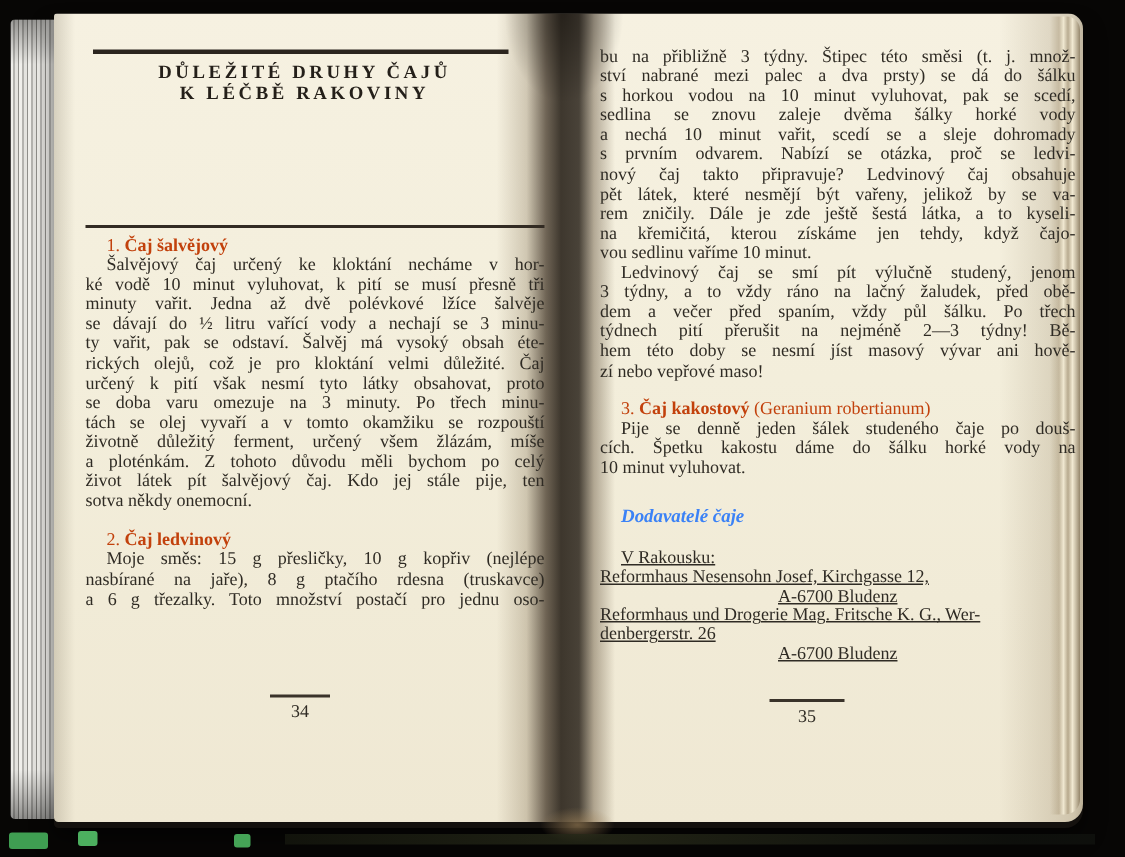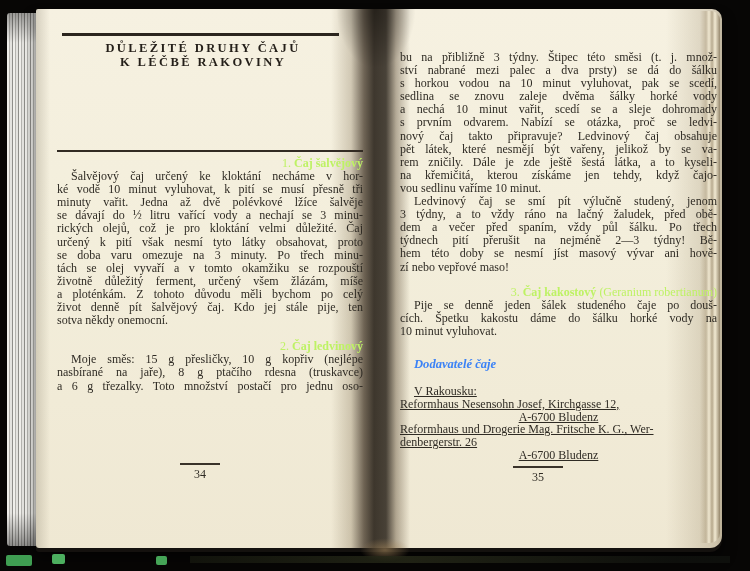--- a/index.html
+++ b/index.html
@@ -43,25 +43,25 @@
   #section-rule{left:57px;top:150px;width:306px;height:2px;background:#322b23;}
   .pg-rule{position:absolute;height:2px;background:#3a332a;}
   #pg-rule-left{left:180px;top:463px;width:40px;}
   #pg-rule-right{left:513px;top:466px;width:50px;}
   
   #title{position:absolute;left:50px;top:41px;width:306px;text-align:center;font-weight:bold;
     font-size:12.5px;line-height:14px;letter-spacing:2.4px;color:#241f19;}
   
   .col{position:absolute;font-size:12px;line-height:13.1px;color:#2f2b24;}
   #left-col{left:57px;top:157px;width:306px;}
-  #right-col{left:400px;top:31px;width:317px;margin-top:20px;}
+  #right-col{left:400px;top:31px;width:317px;}
   .pline{text-align:justify;text-align-last:justify;text-justify:inter-word;}
   .pline.endline{text-align:right;text-align-last:left;}
   .pline.ind{text-indent:14px;}
-  .blk-heading{margin-top:13px;text-indent:14px;color:#bef264;text-align:right;}
+  .blk-heading{margin-top:13px;text-indent:14px;color:#c2410c;}
   #left-col .blk-heading:first-child{margin-top:0;}
   #right-col .blk-heading{margin-top:12px;}
   .blk-heading .hb{font-weight:bold;}
   .blk-sub{margin-top:20px;text-indent:14px;font-weight:bold;font-style:italic;
     font-size:12.6px;color:#3b82f6;}
   .blk-address{margin-top:14px;}
   .aline{line-height:12.8px;text-decoration:underline;}
   .al-indent{text-indent:14px;}
   .al-center{text-align:center;}
   
@@ -87,27 +87,28 @@
   </div>
   <div id="section-rule" class="rule"></div>
 
   <div id="left-col" class="col">
       <div class="blk-heading"><span class="hn">1. </span><span class="hb">Čaj šalvějový</span><span class="hr2"></span></div>
       <div class="blk-para">
         <div class="pline ind">Šalvějový čaj určený ke kloktání necháme v hor-</div>
         <div class="pline">ké vodě 10 minut vyluhovat, k pití se musí přesně tři</div>
         <div class="pline">minuty vařit. Jedna až dvě polévkové lžíce šalvěje</div>
         <div class="pline">se dávají do ½ litru vařící vody a nechají se 3 minu-</div>
+        <div class="pline">ty vařit, pak se odstaví. Šalvěj má vysoký obsah éte-</div>
         <div class="pline">rických olejů, což je pro kloktání velmi důležité. Čaj</div>
         <div class="pline">určený k pití však nesmí tyto látky obsahovat, proto</div>
         <div class="pline">se doba varu omezuje na 3 minuty. Po třech minu-</div>
         <div class="pline">tách se olej vyvaří a v tomto okamžiku se rozpouští</div>
         <div class="pline">životně důležitý ferment, určený všem žlázám, míše</div>
         <div class="pline">a ploténkám. Z tohoto důvodu měli bychom po celý</div>
-        <div class="pline">život denně pít šalvějový čaj. Kdo jej stále pije, ten</div>
+        <div class="pline">život látek pít šalvějový čaj. Kdo jej stále pije, ten</div>
         <div class="pline endline">sotva někdy onemocní.</div>
       </div>
       <div class="blk-heading"><span class="hn">2. </span><span class="hb">Čaj ledvinový</span><span class="hr2"></span></div>
       <div class="blk-para">
         <div class="pline ind">Moje směs: 15 g přesličky, 10 g kopřiv (nejlépe</div>
         <div class="pline">nasbírané na jaře), 8 g ptačího rdesna (truskavce)</div>
         <div class="pline">a 6 g třezalky. Toto množství postačí pro jednu oso-</div>
       </div>
     </div>
   <div id="right-col" class="col">

